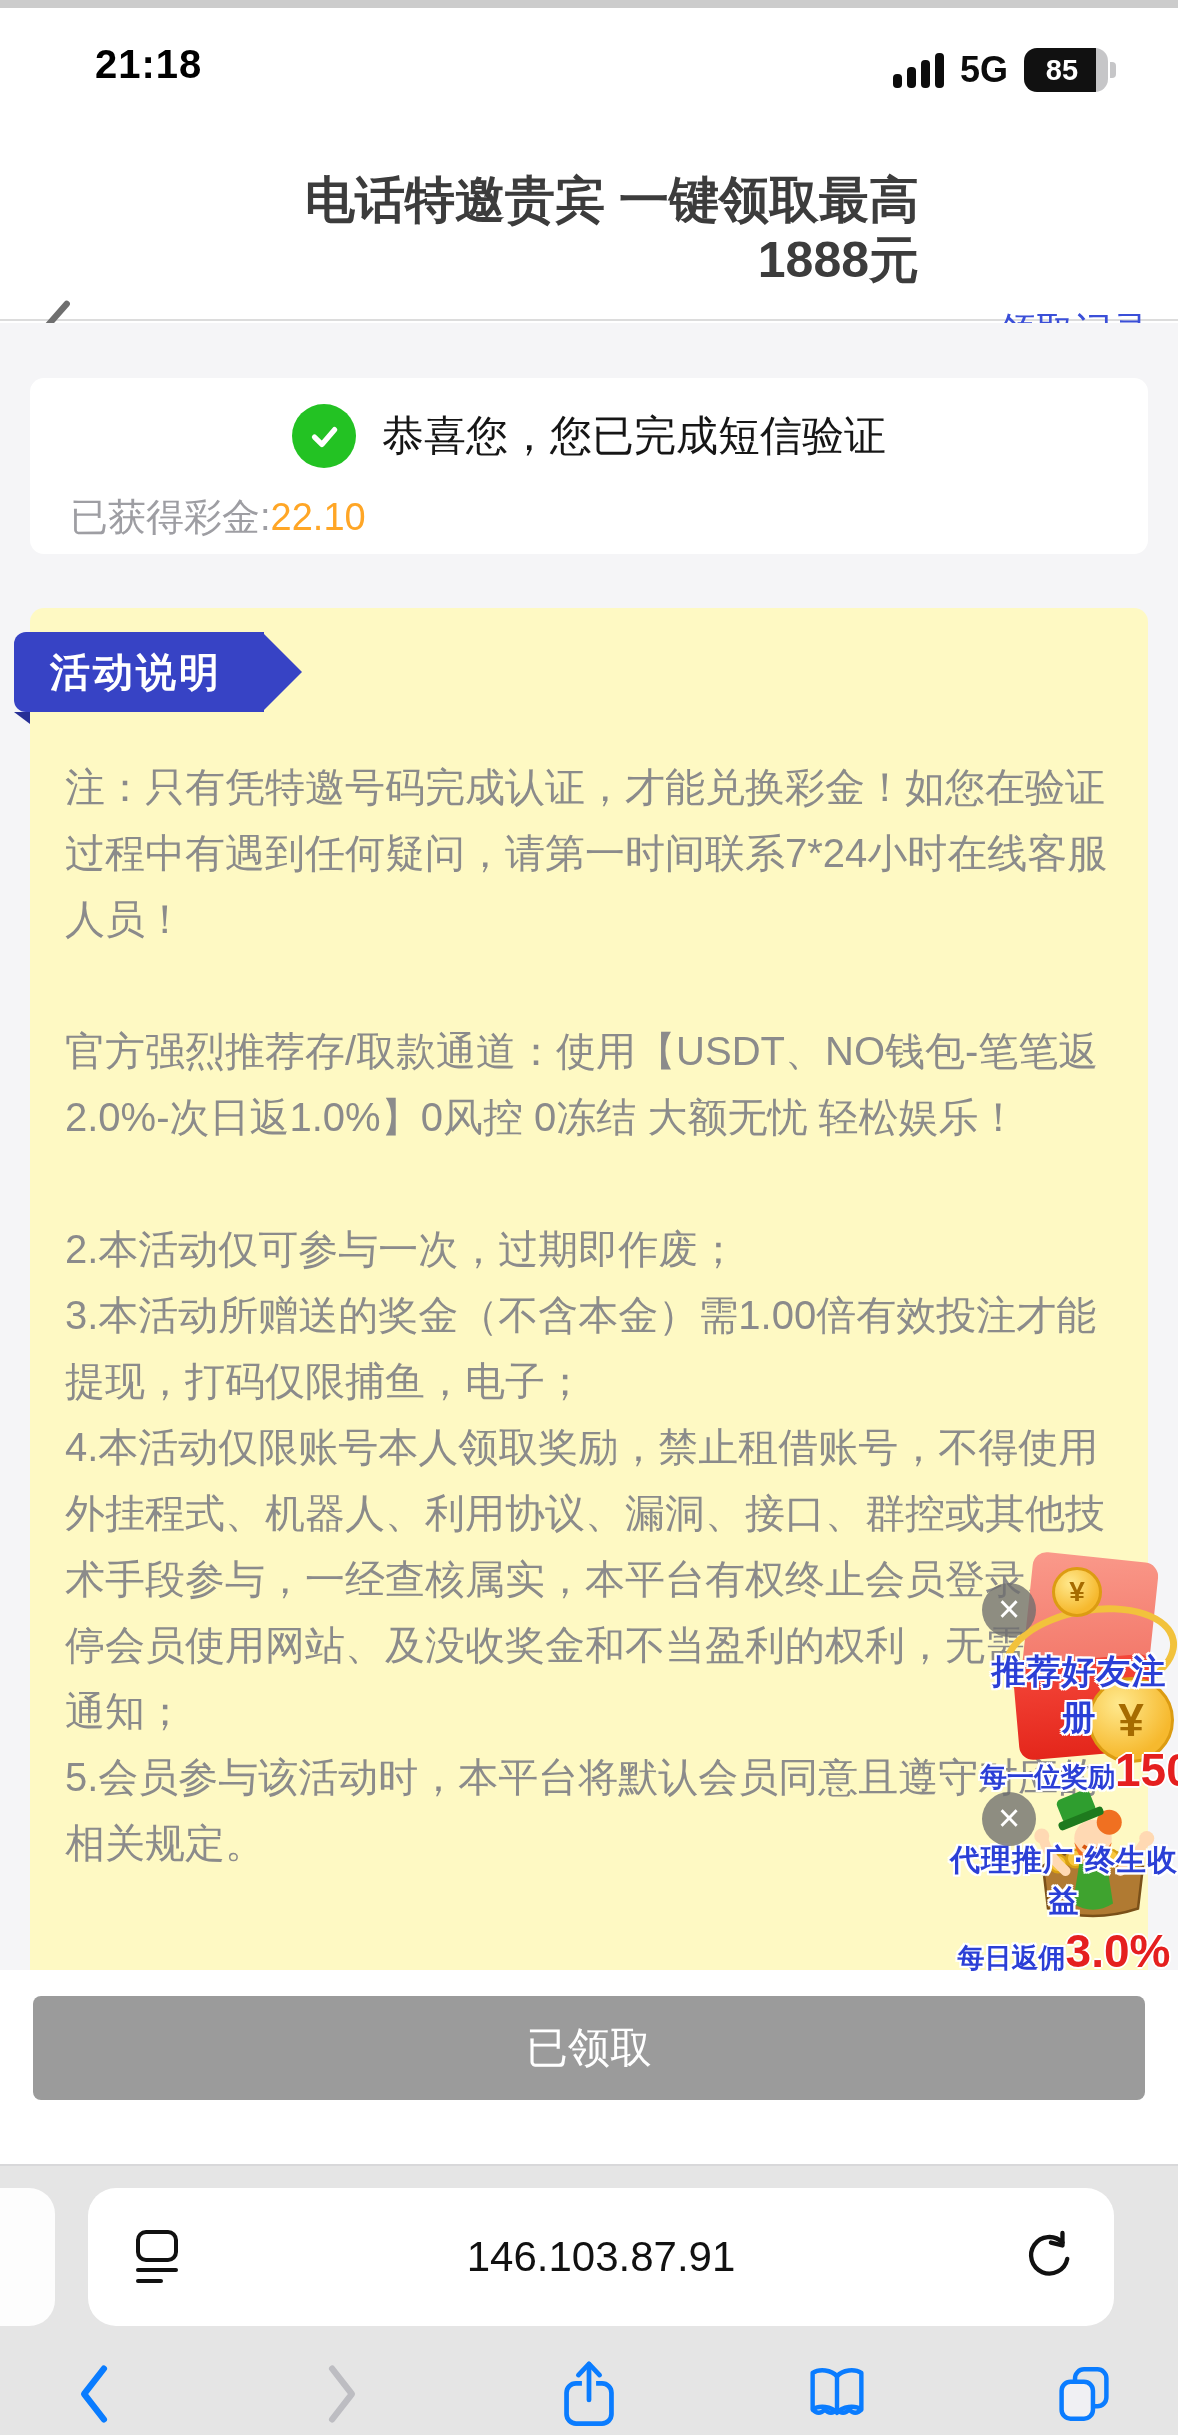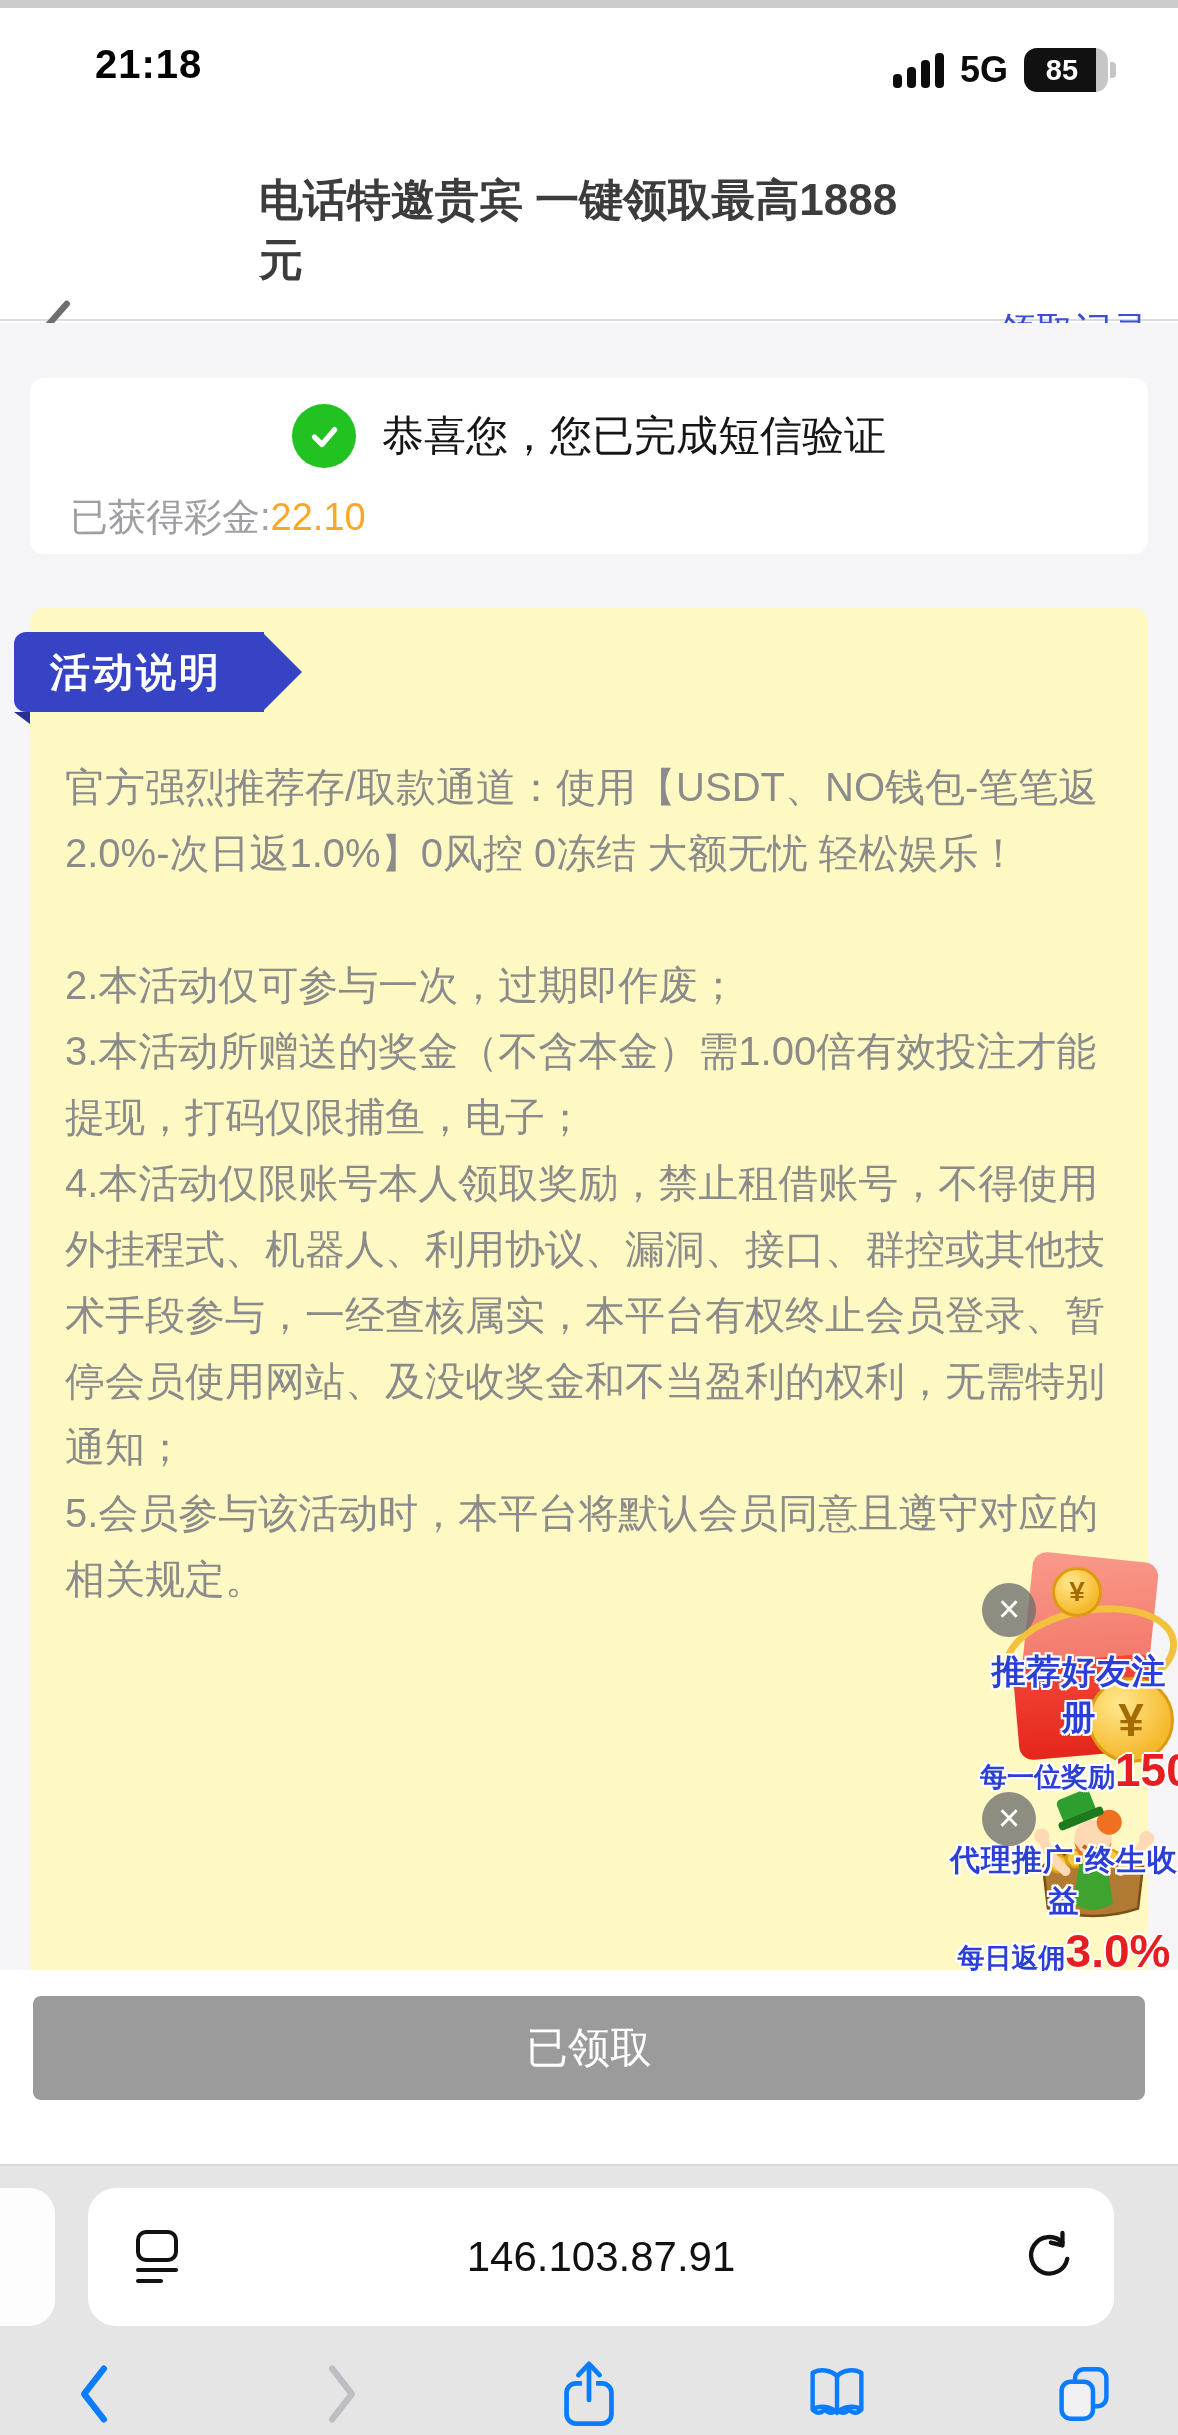--- a/index.html
+++ b/index.html
@@ -15,21 +15,21 @@
   .sig i:nth-child(1){height:14px}.sig i:nth-child(2){height:21px}
   .sig i:nth-child(3){height:28px}.sig i:nth-child(4){height:35px}
   .sb-net{font-size:36px;font-weight:600;color:#0c0c0c;}
   .battery{position:relative;display:flex;align-items:center;}
   .bat-body{width:84px;height:44px;border-radius:13px;background:linear-gradient(to right,#111 0 86%,#c6c6c8 86% 100%);color:#fff;font-size:29px;font-weight:700;display:flex;align-items:center;justify-content:center;padding-right:8px;}
   .bat-tip{width:6px;height:16px;background:#c6c6c8;border-radius:0 4px 4px 0;margin-left:2px;}
 
   
   .header{position:absolute;top:100px;left:0;right:0;height:213px;background:#fff;border-bottom:2px solid #dcdcdc;}
   .back-btn{position:absolute;left:34px;top:188px;width:40px;height:70px;cursor:pointer;}
-  .hdr-title{margin:62px auto 0;width:660px;text-align:left;font-size:44px;line-height:60px;font-weight:600;color:#3c3c3c;}
+  .hdr-title{margin:62px auto 0;width:660px;text-align:right;font-size:50px;line-height:60px;font-weight:600;color:#3c3c3c;}
   .records-link{position:absolute;right:28px;top:198px;font-size:38px;color:#3b4fd8;cursor:pointer;}
 
   
   .content-bg{position:absolute;top:315px;left:0;right:0;height:1841px;background:#f5f5f7;}
 
   
   .success-card{position:absolute;top:370px;left:30px;right:30px;height:176px;background:#fff;border-radius:14px;}
   .succ-row{display:flex;justify-content:center;align-items:center;gap:26px;padding-top:26px;}
   .check-circle{width:64px;height:64px;border-radius:50%;background:#23c223;display:flex;align-items:center;justify-content:center;flex:0 0 64px;}
   .succ-msg{font-size:42px;color:#161616;font-weight:500;}
@@ -130,20 +130,21 @@
     </div>
     <div class="bonus-line">
       <span class="bonus-label">已获得彩金:</span><span class="bonus-value">22.10</span>
     </div>
   </div>
 
   <div class="rules-card">
     <div class="ribbon">活动说明</div>
     <div class="rules-body">
       <div>
+          <p class="rule-para intro">注：只有凭特邀号码完成认证，才能兑换彩金！如您在验证过程中有遇到任何疑问，请第一时间联系7*24小时在线客服人员！</p>
           <p class="rule-para intro">官方强烈推荐存/取款通道：使用【USDT、NO钱包-笔笔返2.0%-次日返1.0%】0风控 0冻结 大额无忧 轻松娱乐！</p>
         </div>
       <div>
           <p class="rule-para">2.本活动仅可参与一次，过期即作废；</p>
           <p class="rule-para">3.本活动所赠送的奖金（不含本金）需1.00倍有效投注才能提现，打码仅限捕鱼，电子；</p>
           <p class="rule-para">4.本活动仅限账号本人领取奖励，禁止租借账号，不得使用外挂程式、机器人、利用协议、漏洞、接口、群控或其他技术手段参与，一经查核属实，本平台有权终止会员登录、暂停会员使用网站、及没收奖金和不当盈利的权利，无需特别通知；</p>
           <p class="rule-para">5.会员参与该活动时，本平台将默认会员同意且遵守对应的相关规定。</p>
         </div>
     </div>
   </div>

